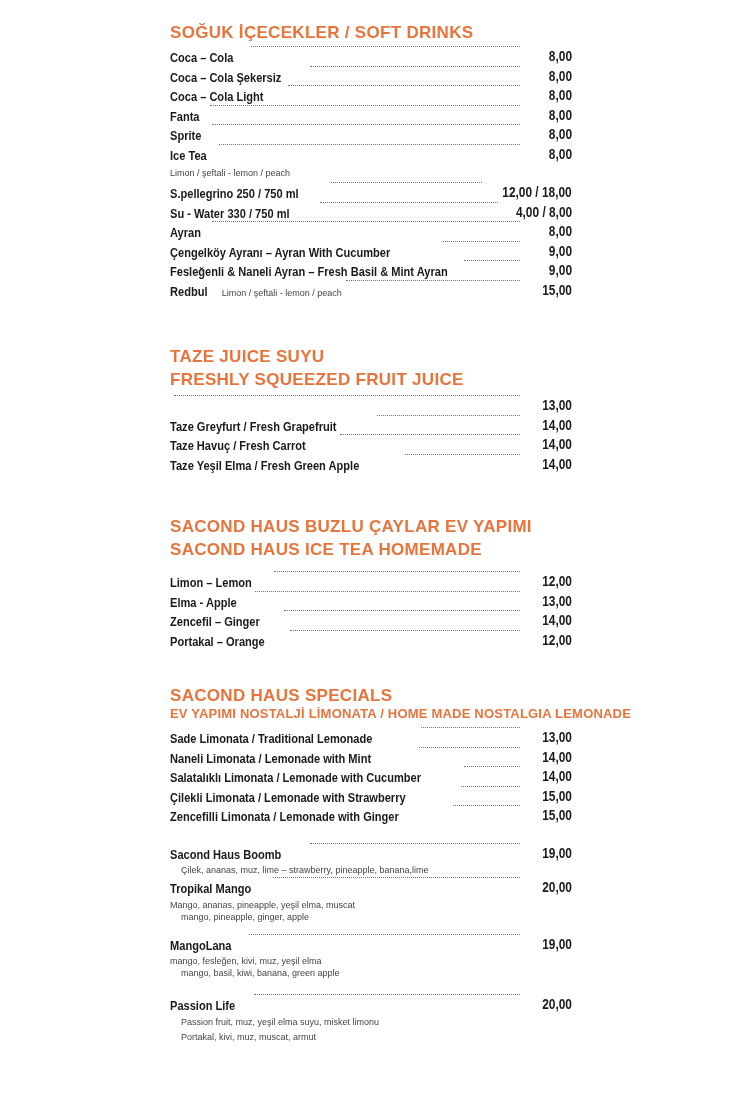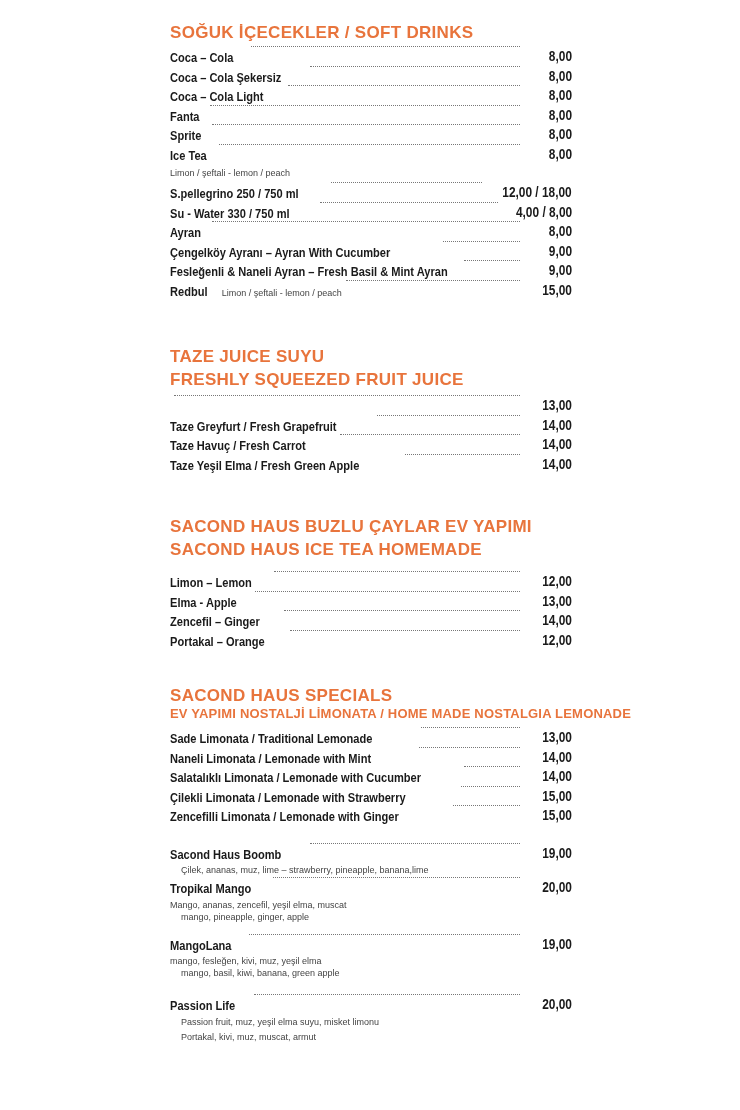--- a/index.html
+++ b/index.html
@@ -180,21 +180,21 @@
         <span class="dots"></span>
         <span class="price">19,00</span>
       </div>
     <div class="note">Çilek, ananas, muz, lime – strawberry, pineapple, banana,lime</div>
 
     <div class="row">
         <span class="name-wrap"><span class="name">Tropikal Mango</span></span>
         <span class="dots"></span>
         <span class="price">20,00</span>
       </div>
-    <div class="note" style="margin:0">Mango, ananas, zencefil, yeşil elma, muscat</div>
+    <div class="note" style="margin:0">Mango, ananas, pineapple, yeşil elma, muscat</div>
     <div class="note">mango, pineapple, ginger, apple</div>
     <div style="height:10px"></div>
 
     <div class="row">
         <span class="name-wrap"><span class="name">MangoLana</span></span>
         <span class="dots"></span>
         <span class="price">19,00</span>
       </div>
     <div class="note" style="margin:0">mango, fesleğen, kivi, muz, yeşil elma</div>
     <div class="note">mango, basil, kiwi, banana, green apple</div>

